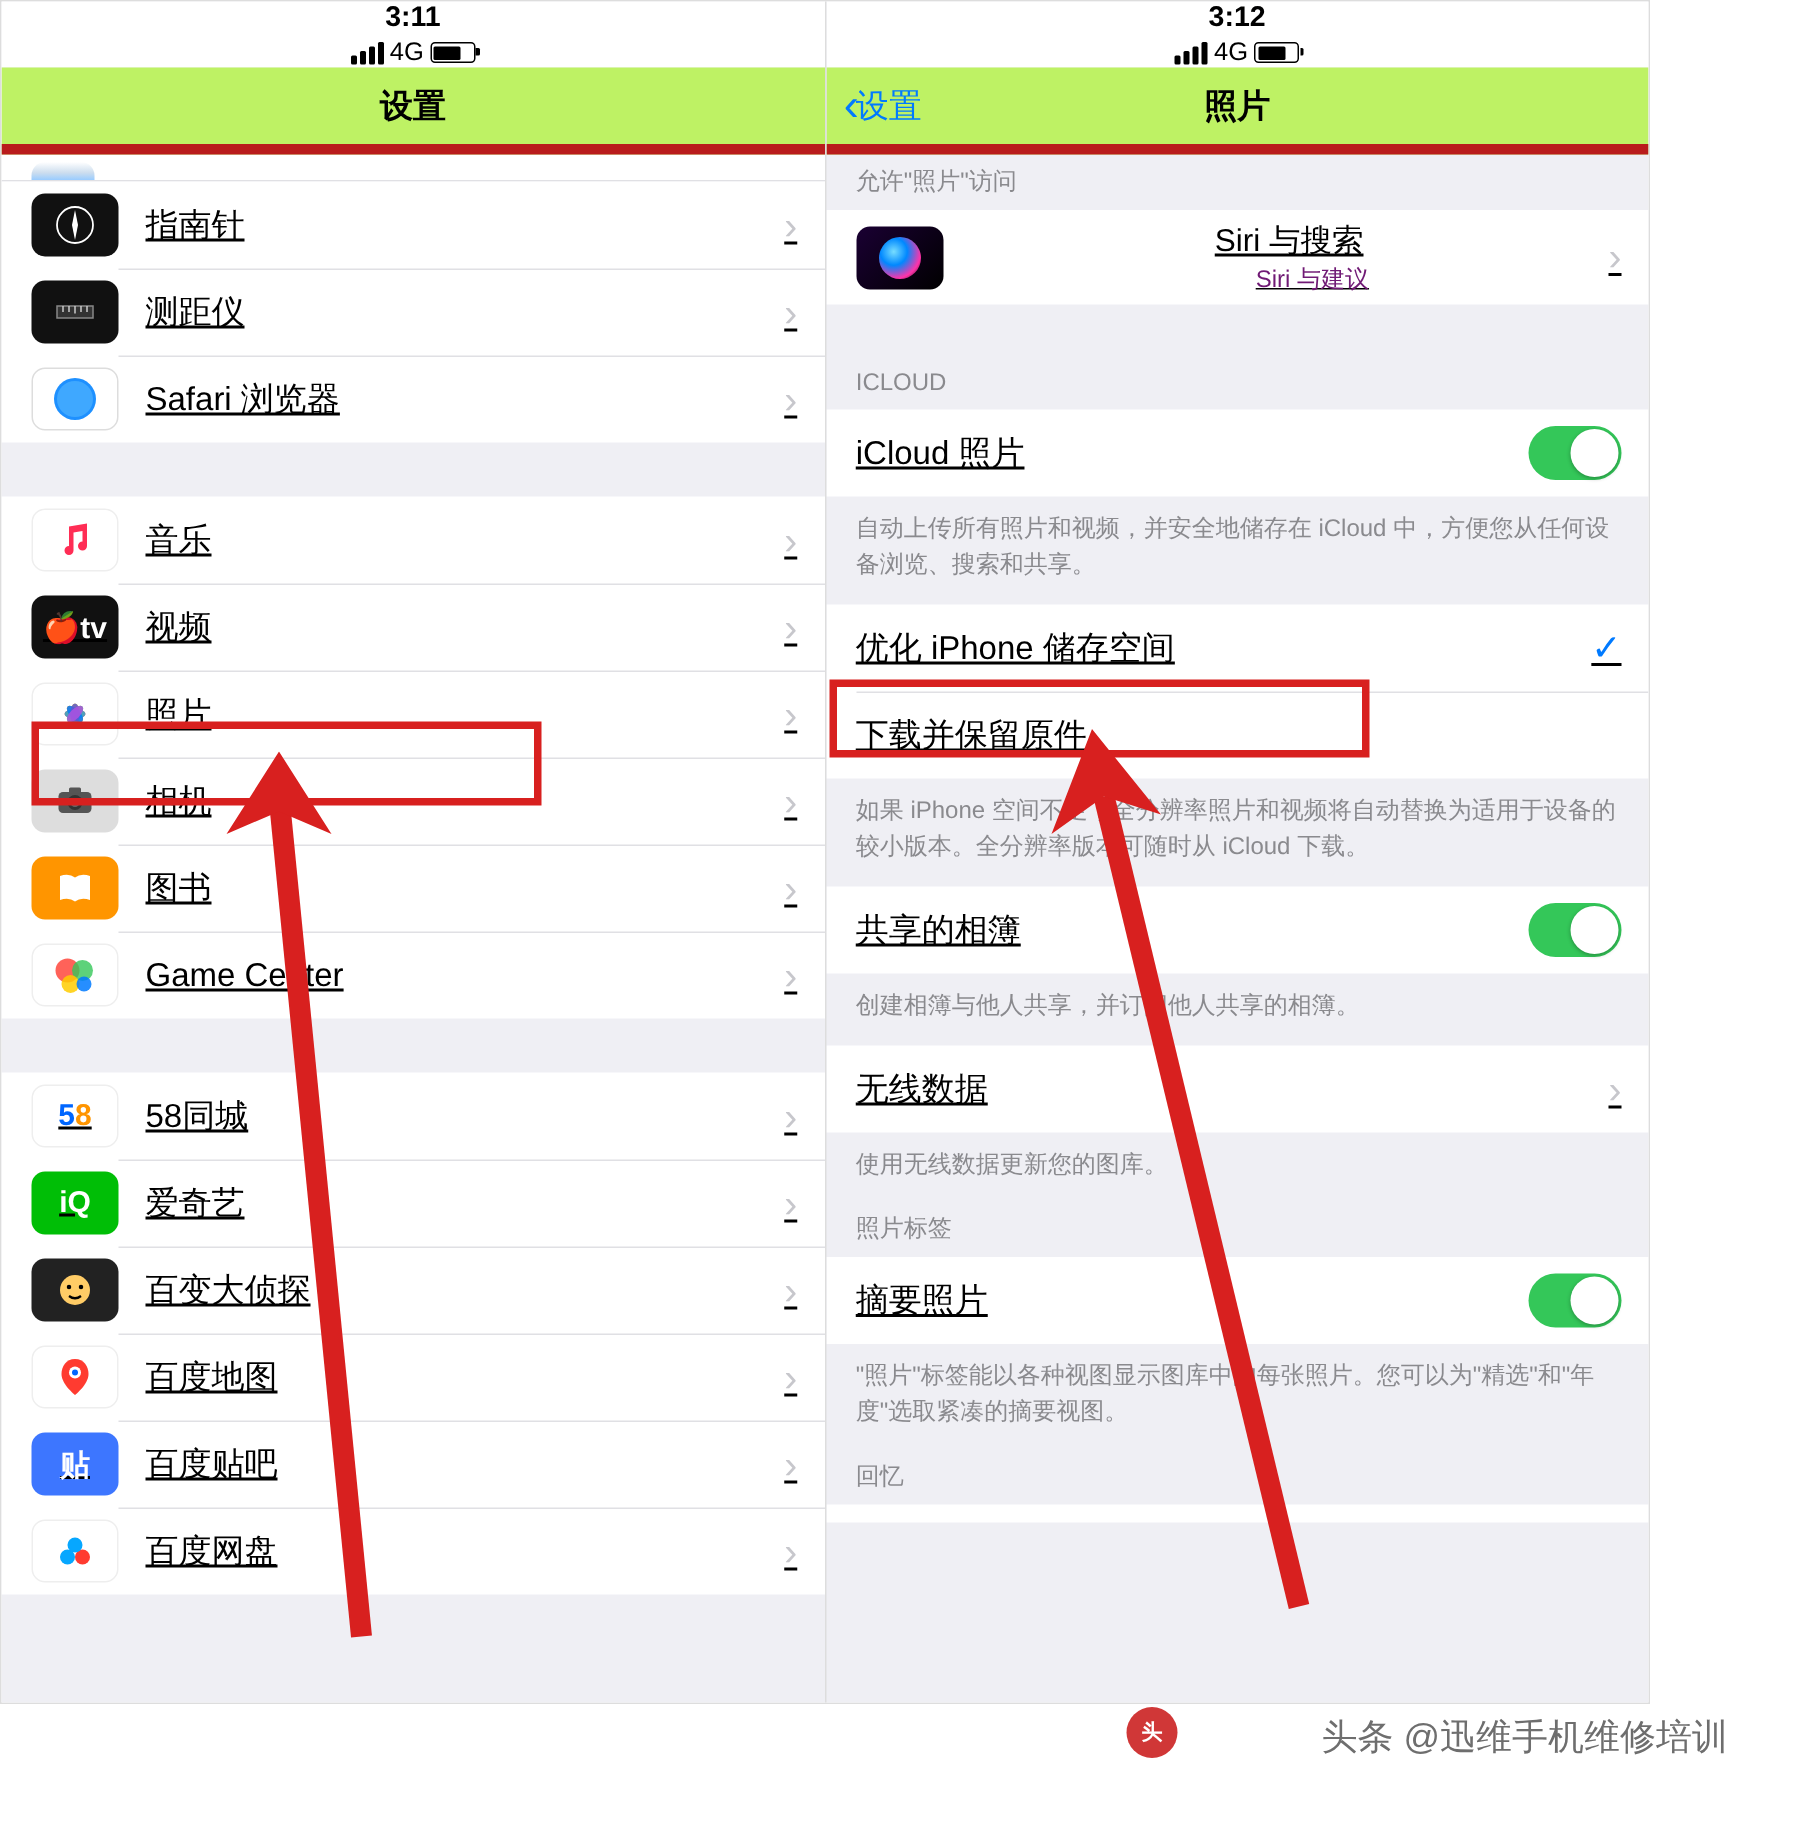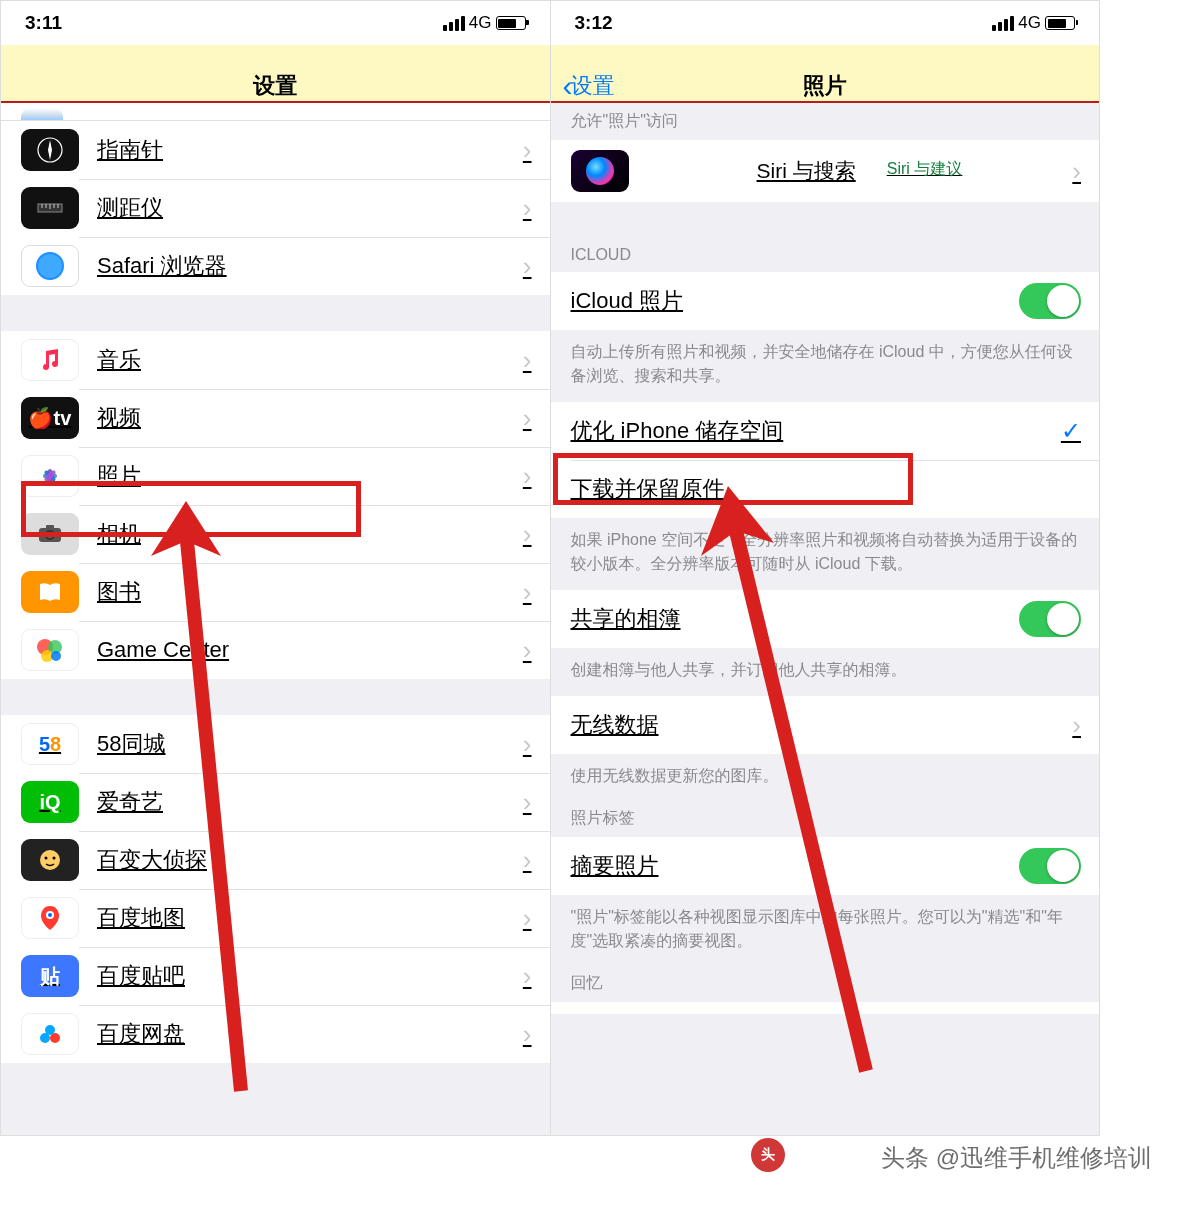--- a/index.html
+++ b/index.html
@@ -1,45 +1,45 @@
 <!DOCTYPE html>
 <html><head>
 <meta charset="utf-8">
 <style>
 * { margin:0; padding:0; box-sizing:border-box; -webkit-font-smoothing:antialiased; }
 body { font-family: -apple-system, "Helvetica Neue", Arial, sans-serif; background:#fff; width:1200px; height:1230px; overflow:hidden; position:relative; }
 .wrap { display:flex; width:1100px; height:1136px; border:1px solid #ddd; }
 .pane { flex:1; background:#efeff4; position:relative; overflow:hidden; }
 .pane+.pane { border-left:1px solid #ddd; }
-.status { height:44px; display:flex; align-items:center; justify-content:space-between; padding:0 24px; background:#fff; font-size:19px; font-weight:600; }
+.status { height:44px; display:flex; align-items:center; justify-content:space-between; padding:0 24px; background:#fff; font-size:19px; font-weight:600;flex-direction:column; }
 .status .right { display:flex; align-items:center; gap:4px; font-size:17px; font-weight:500; }
 .sig { display:inline-flex; align-items:flex-end; gap:2px; }
 .sig i { width:4px; background:#000; display:inline-block; border-radius:1px; }
 .sig i:nth-child(1){height:6px}.sig i:nth-child(2){height:9px}.sig i:nth-child(3){height:12px}.sig i:nth-child(4){height:15px}
 .bat { width:30px; height:14px; border:1.5px solid #000; border-radius:3px; position:relative; display:inline-block; }
 .bat::after { content:""; position:absolute; right:-4px; top:3px; width:2.5px; height:5px; background:#000; border-radius:0 1px 1px 0;}
 .bat i { position:absolute; left:1.5px; top:1.5px; bottom:1.5px; width:65%; background:#000; border-radius:1px;}
-.navbar { height:58px; background:#fef9c3; display:flex; align-items:flex-end; justify-content:center; position:relative; border-bottom:2px solid #b91c1c; }
+.navbar { height:58px; background:#bef264; display:flex; align-items:center; justify-content:center; position:relative; border-bottom:7px solid #b91c1c; }
 .navbar .title { font-size:22px; font-weight:600; }
 .navbar .back { position:absolute; left:12px; color:#007aff; font-size:22px; display:flex; align-items:center; }
 .navbar .back .chev { font-size:30px; line-height:1; margin-right:-2px; font-weight:400;}
 .group-gap { height:36px; }
 .group-header { padding:22px 20px 8px; font-size:16px; color:#8a8a8e; }
 .group-footer { padding:10px 20px 14px; font-size:16px; color:#8a8a8e; line-height:1.5; }
 .cell-group { background:#fff;text-decoration:underline; }
 .cell { display:flex; align-items:center; min-height:58px; padding:0 18px 0 20px; position:relative; }
 .cell.tall { min-height:62px; }
 .cell + .cell::before { content:""; position:absolute; top:0; left:78px; right:0; height:1px; background:#e0e0e4; }
 .cell.no-icon + .cell.no-icon::before,
 .cell.no-icon::before { left:20px; }
 .cell .icon { width:58px; height:42px; border-radius:9px; margin-right:18px; flex-shrink:0; display:flex; align-items:center; justify-content:center; font-size:20px; }
 .cell .label { font-size:22px; color:#000; flex:1; }
-.cell .sub { display:flex; flex-direction:row; flex:1; justify-content:center; padding:6px 0;}
+.cell .sub { display:flex; flex-direction:column; flex:1; justify-content:center; padding:6px 0;align-items:center;}
 .cell .sub .t { font-size:21px; color:#000; }
-.cell .sub .s { font-size:16px; color:#15803d; margin-top:2px;margin-left:31px;}
+.cell .sub .s { font-size:16px; color:#701a75; margin-top:2px;margin-left:31px;}
 .cell .chev-r { color:#c7c7cc; font-size:26px; font-weight:300; }
 .cell .check { color:#007aff; font-size:24px; }
 .switch { width:62px; height:36px; border-radius:18px; position:relative; }
 .switch.on { background:#34c759; }
 .switch .knob { position:absolute; top:2px; right:2px; width:32px; height:32px; background:#fff; border-radius:50%; box-shadow:0 1px 3px rgba(0,0,0,0.3); }
 .red-box { position:absolute; border:5px solid #d8201f; pointer-events:none; }
 .arrow-svg { position:absolute; pointer-events:none; }
 .watermark-head { position:absolute; right:415px; bottom:58px; width:34px; height:34px; border-radius:50%; background:#c22; display:flex; align-items:center; justify-content:center; color:#fff; font-size:14px; font-weight:700; opacity:0.9; }
 .watermark { position:absolute; right:48px; bottom:56px; font-size:24px; color:#555; opacity:0.85; font-weight:500;}
 

